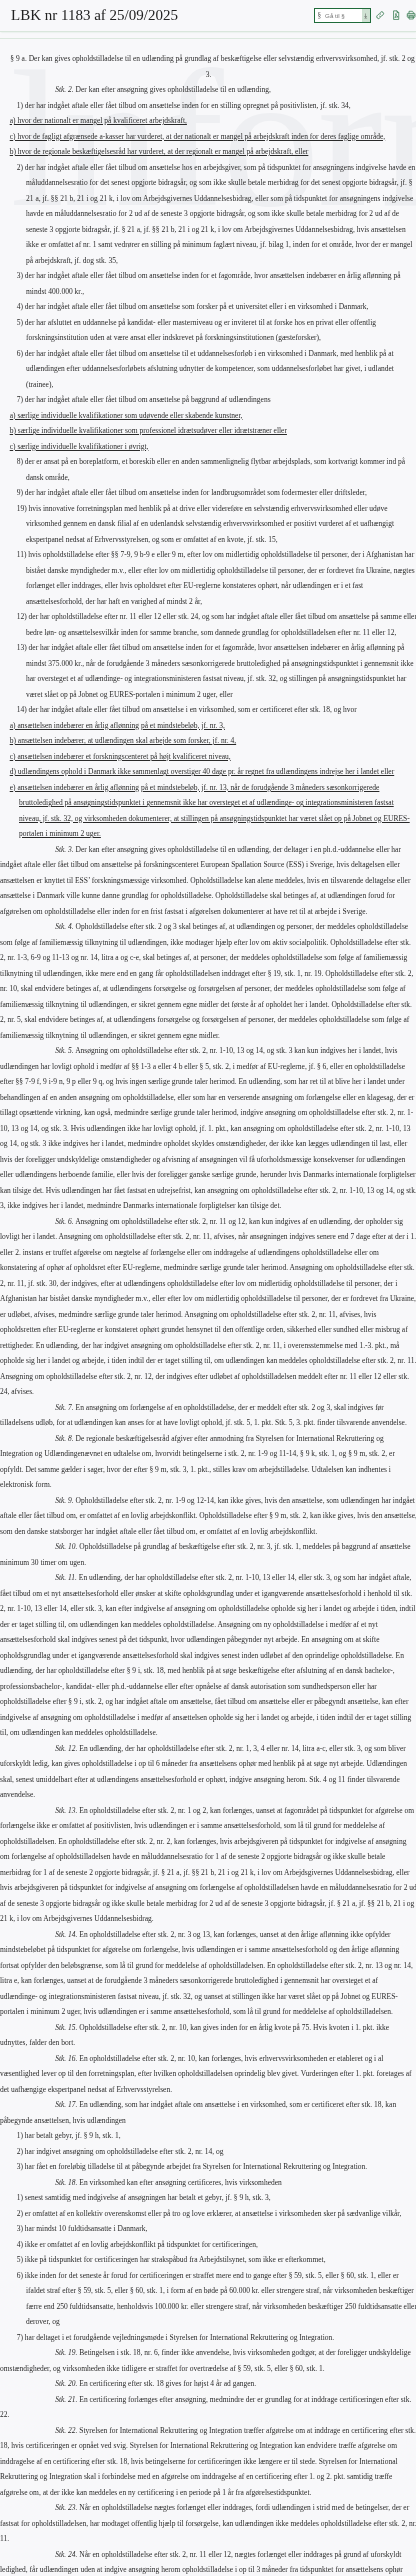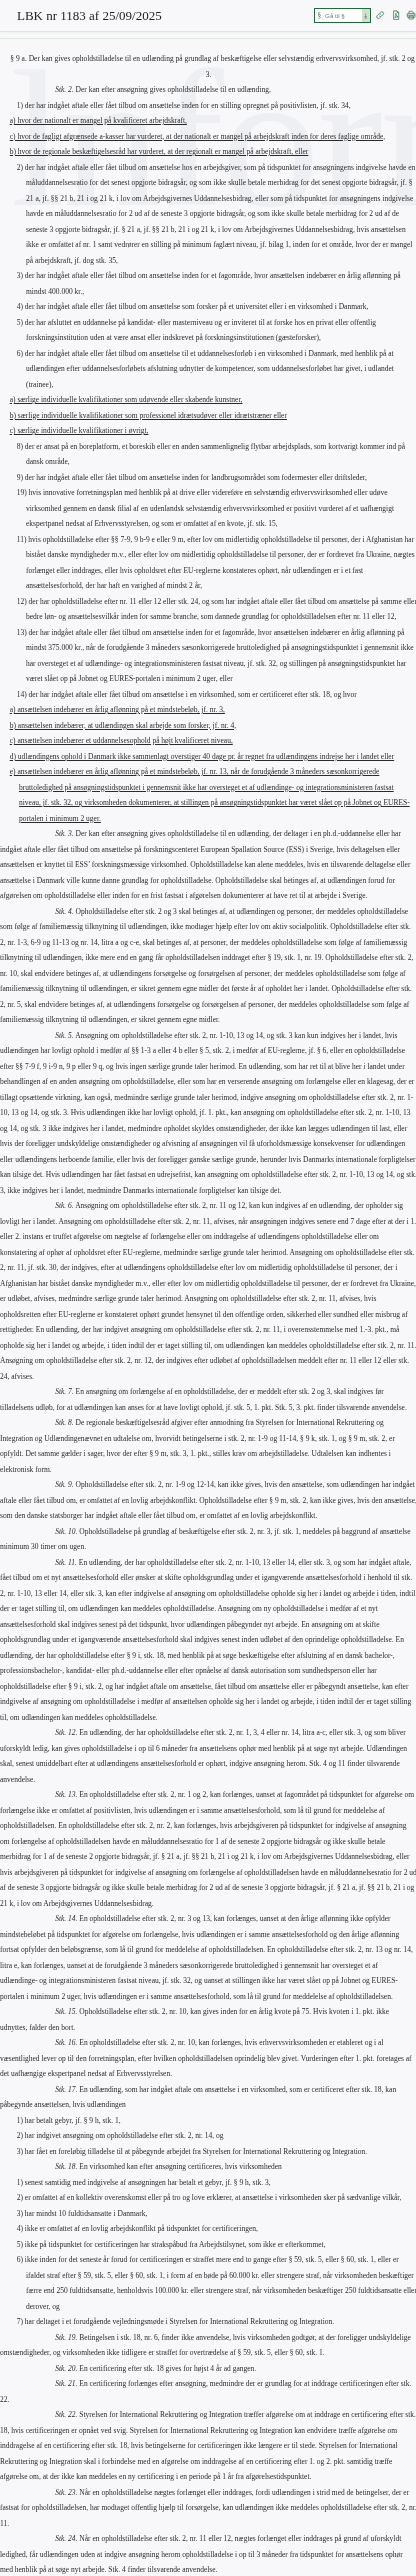--- a/index.html
+++ b/index.html
@@ -26,22 +26,22 @@
   .header {
     position: relative; z-index: 2;
     height: 31px;
     display: flex; align-items: center; justify-content: space-between;
     padding: 0 0 0 1px;
     background: #f8f8fa;
     border-bottom: 0.5px solid #d9e6dc;
     box-shadow: 0 1.5px 1.5px -1px #d8e8dc;
   }
   .title {
-    font-size: 13px; color: #222;
-    margin-left: 16px;
+    font-size: 15px; color: #222;
+    margin-left: 10px;
   }
   .tools { display: flex; align-items: center; gap: 4.1px; margin-right: 0; }
   .goto {
     display: flex; align-items: center;
     border: 0.8px solid #1f6b3a;
     height: 13px; width: 55px; background: #fff;
   }
   .goto .para-icon { font-size: 7.2px; color: #555; padding: 0 2.1px 0 2.6px; }
   .goto input {
     border: none; outline: none; width: 29px; font-family: "Liberation Sans", sans-serif;
@@ -115,33 +115,34 @@
   <div id="stk2-items">
       <p class="item"><span>1)</span> <span>der har indgået aftale eller fået tilbud om ansættelse inden for en stilling opregnet på positivlisten, jf. stk. 34,</span></p>
       <p class="sub">a) hvor der nationalt er mangel på kvalificeret arbejdskraft,</p>
       <p class="sub">c) hvor de fagligt afgrænsede a-kasser har vurderet, at der nationalt er mangel på arbejdskraft inden for deres faglige område,</p>
       <p class="sub">b) hvor de regionale beskæftigelsesråd har vurderet, at der regionalt er mangel på arbejdskraft, eller</p>
       <p class="item"><span>2)</span> <span>der har indgået aftale eller fået tilbud om ansættelse hos en arbejdsgiver, som på tidspunktet for ansøgningens indgivelse havde en måluddannelsesratio for det senest opgjorte bidragsår, og som ikke skulle betale merbidrag for det senest opgjorte bidragsår, jf. § 21 a, jf. §§ 21 b, 21 i og 21 k, i lov om Arbejdsgivernes Uddannelsesbidrag, eller som på tidspunktet for ansøgningens indgivelse havde en måluddannelsesratio for 2 ud af de seneste 3 opgjorte bidragsår, og som ikke skulle betale merbidrag for 2 ud af de seneste 3 opgjorte bidragsår, jf. § 21 a, jf. §§ 21 b, 21 i og 21 k, i lov om Arbejdsgivernes Uddannelsesbidrag, hvis ansættelsen ikke er omfattet af nr. 1 samt vedrører en stilling på minimum faglært niveau, jf. bilag 1, inden for et område, hvor der er mangel på arbejdskraft, jf. dog stk. 35,</span></p>
       <p class="item"><span>3)</span> <span>der har indgået aftale eller fået tilbud om ansættelse inden for et fagområde, hvor ansættelsen indebærer en årlig aflønning på mindst 400.000 kr.,</span></p>
       <p class="item"><span>4)</span> <span>der har indgået aftale eller fået tilbud om ansættelse som forsker på et universitet eller i en virksomhed i Danmark,</span></p>
       <p class="item"><span>5)</span> <span>der har afsluttet en uddannelse på kandidat- eller masterniveau og er inviteret til at forske hos en privat eller offentlig forskningsinstitution uden at være ansat eller indskrevet på forskningsinstitutionen (gæsteforsker),</span></p>
       <p class="item"><span>6)</span> <span>der har indgået aftale eller fået tilbud om ansættelse til et uddannelsesforløb i en virksomhed i Danmark, med henblik på at udlændingen efter uddannelsesforløbets afslutning udnytter de kompetencer, som uddannelsesforløbet har givet, i udlandet (trainee),</span></p>
+      <p class="item"><span>7)</span> <span>der har indgået aftale eller fået tilbud om ansættelse på baggrund af udlændingens</span></p>
       <p class="sub">a) særlige individuelle kvalifikationer som udøvende eller skabende kunstner,</p>
       <p class="sub">b) særlige individuelle kvalifikationer som professionel idrætsudøver eller idrætstræner eller</p>
       <p class="sub">c) særlige individuelle kvalifikationer i øvrigt,</p>
       <p class="item"><span>8)</span> <span>der er ansat på en boreplatform, et boreskib eller en anden sammenlignelig flytbar arbejdsplads, som kortvarigt kommer ind på dansk område,</span></p>
       <p class="item"><span>9)</span> <span>der har indgået aftale eller fået tilbud om ansættelse inden for landbrugsområdet som fodermester eller driftsleder,</span></p>
       <p class="item"><span>19)</span> <span>hvis innovative forretningsplan med henblik på at drive eller videreføre en selvstændig erhvervsvirksomhed eller udøve virksomhed gennem en dansk filial af en udenlandsk selvstændig erhvervsvirksomhed er positivt vurderet af et uafhængigt ekspertpanel nedsat af Erhvervsstyrelsen, og som er omfattet af en kvote, jf. stk. 15,</span></p>
       <p class="item"><span>11)</span> <span>hvis opholdstilladelse efter §§ 7-9, 9 b-9 e eller 9 m, efter lov om midlertidig opholdstilladelse til personer, der i Afghanistan har bistået danske myndigheder m.v., eller efter lov om midlertidig opholdstilladelse til personer, der er fordrevet fra Ukraine, nægtes forlænget eller inddrages, eller hvis opholdsret efter EU-reglerne konstateres ophørt, når udlændingen er i et fast ansættelsesforhold, der har haft en varighed af mindst 2 år,</span></p>
       <p class="item"><span>12)</span> <span>der har opholdstilladelse efter nr. 11 eller 12 eller stk. 24, og som har indgået aftale eller fået tilbud om ansættelse på samme eller bedre løn- og ansættelsesvilkår inden for samme branche, som dannede grundlag for opholdstilladelsen efter nr. 11 eller 12,</span></p>
       <p class="item"><span>13)</span> <span>der har indgået aftale eller fået tilbud om ansættelse inden for et fagområde, hvor ansættelsen indebærer en årlig aflønning på mindst 375.000 kr., når de forudgående 3 måneders sæsonkorrigerede bruttoledighed på ansøgningstidspunktet i gennemsnit ikke har oversteget et af udlændinge- og integrationsministeren fastsat niveau, jf. stk. 32, og stillingen på ansøgningstidspunktet har været slået op på Jobnet og EURES-portalen i minimum 2 uger, eller</span></p>
       <p class="item"><span>14)</span> <span>der har indgået aftale eller fået tilbud om ansættelse i en virksomhed, som er certificeret efter stk. 18, og hvor</span></p>
       <p class="sub">a) ansættelsen indebærer en årlig aflønning på et mindstebeløb, jf. nr. 3,</p>
       <p class="sub">b) ansættelsen indebærer, at udlændingen skal arbejde som forsker, jf. nr. 4,</p>
-      <p class="sub">c) ansættelsen indebærer et uddannelsesophold på højt kvalificeret niveau,</p>
+      <p class="sub">c) ansættelsen indebærer et forskningscenteret på højt kvalificeret niveau,</p>
       <p class="sub">d) udlændingens ophold i Danmark ikke sammenlagt overstiger 40 dage pr. år regnet fra udlændingens indrejse her i landet eller</p>
       <p class="sub">e) ansættelsen indebærer en årlig aflønning på et mindstebeløb, jf. nr. 13, når de forudgående 3 måneders sæsonkorrigerede bruttoledighed på ansøgningstidspunktet i gennemsnit ikke har oversteget et af udlændinge- og integrationsministeren fastsat niveau, jf. stk. 32, og virksomheden dokumenterer, at stillingen på ansøgningstidspunktet har været slået op på Jobnet og EURES-portalen i minimum 2 uger.</p>
     </div>
   <div id="stk-list">
       <p class="stk"><i>Stk. 3.</i><span> Der kan efter ansøgning gives opholdstilladelse til en udlænding, der deltager i en ph.d.-uddannelse eller har indgået aftale eller fået tilbud om ansættelse på forskningscenteret European Spallation Source (ESS) i Sverige, hvis deltagelsen eller ansættelsen er knyttet til ESS’ forskningsmæssige virksomhed. Opholdstilladelse kan alene meddeles, hvis en tilsvarende deltagelse eller ansættelse i Danmark ville kunne danne grundlag for opholdstilladelse. Opholdstilladelse skal betinges af, at udlændingen forud for afgørelsen om opholdstilladelse eller inden for en frist fastsat i afgørelsen dokumenterer at have ret til at arbejde i Sverige.</span></p>
       <p class="stk"><i>Stk. 4.</i><span> Opholdstilladelse efter stk. 2 og 3 skal betinges af, at udlændingen og personer, der meddeles opholdstilladelse som følge af familiemæssig tilknytning til udlændingen, ikke modtager hjælp efter lov om aktiv socialpolitik. Opholdstilladelse efter stk. 2, nr. 1-3, 6-9 og 11-13 og nr. 14, litra a og c-e, skal betinges af, at personer, der meddeles opholdstilladelse som følge af familiemæssig tilknytning til udlændingen, ikke mere end en gang får opholdstilladelsen inddraget efter § 19, stk. 1, nr. 19. Opholdstilladelse efter stk. 2, nr. 10, skal endvidere betinges af, at udlændingens forsørgelse og forsørgelsen af personer, der meddeles opholdstilladelse som følge af familiemæssig tilknytning til udlændingen, er sikret gennem egne midler det første år af opholdet her i landet. Opholdstilladelse efter stk. 2, nr. 5, skal endvidere betinges af, at udlændingens forsørgelse og forsørgelsen af personer, der meddeles opholdstilladelse som følge af familiemæssig tilknytning til udlændingen, er sikret gennem egne midler.</span></p>
       <p class="stk"><i>Stk. 5.</i><span> Ansøgning om opholdstilladelse efter stk. 2, nr. 1-10, 13 og 14, og stk. 3 kan kun indgives her i landet, hvis udlændingen har lovligt ophold i medfør af §§ 1-3 a eller 4 b eller § 5, stk. 2, i medfør af EU-reglerne, jf. § 6, eller en opholdstilladelse efter §§ 7-9 f, 9 i-9 n, 9 p eller 9 q, og hvis ingen særlige grunde taler herimod. En udlænding, som har ret til at blive her i landet under behandlingen af en anden ansøgning om opholdstilladelse, eller som har en verserende ansøgning om forlængelse eller en klagesag, der er tillagt opsættende virkning, kan også, medmindre særlige grunde taler herimod, indgive ansøgning om opholdstilladelse efter stk. 2, nr. 1-10, 13 og 14, og stk. 3. Hvis udlændingen ikke har lovligt ophold, jf. 1. pkt., kan ansøgning om opholdstilladelse efter stk. 2, nr. 1-10, 13 og 14, og stk. 3 ikke indgives her i landet, medmindre opholdet skyldes omstændigheder, der ikke kan lægges udlændingen til last, eller hvis der foreligger undskyldelige omstændigheder og afvisning af ansøgningen vil få uforholdsmæssige konsekvenser for udlændingen eller udlændingens herboende familie, eller hvis der foreligger ganske særlige grunde, herunder hvis Danmarks internationale forpligtelser kan tilsige det. Hvis udlændingen har fået fastsat en udrejsefrist, kan ansøgning om opholdstilladelse efter stk. 2, nr. 1-10, 13 og 14, og stk. 3, ikke indgives her i landet, medmindre Danmarks internationale forpligtelser kan tilsige det.</span></p>
       <p class="stk"><i>Stk. 6.</i><span> Ansøgning om opholdstilladelse efter stk. 2, nr. 11 og 12, kan kun indgives af en udlænding, der opholder sig lovligt her i landet. Ansøgning om opholdstilladelse efter stk. 2, nr. 11, afvises, når ansøgningen indgives senere end 7 dage efter at der i 1. eller 2. instans er truffet afgørelse om nægtelse af forlængelse eller om inddragelse af udlændingens opholdstilladelse eller om konstatering af ophør af opholdsret efter EU-reglerne, medmindre særlige grunde taler herimod. Ansøgning om opholdstilladelse efter stk. 2, nr. 11, jf. stk. 30, der indgives, efter at udlændingens opholdstilladelse efter lov om midlertidig opholdstilladelse til personer, der i Afghanistan har bistået danske myndigheder m.v., eller efter lov om midlertidig opholdstilladelse til personer, der er fordrevet fra Ukraine, er udløbet, afvises, medmindre særlige grunde taler herimod. Ansøgning om opholdstilladelse efter stk. 2, nr. 11, afvises, hvis opholdsretten efter EU-reglerne er konstateret ophørt grundet hensynet til den offentlige orden, sikkerhed eller sundhed eller misbrug af rettigheder. En udlænding, der har indgivet ansøgning om opholdstilladelse efter stk. 2, nr. 11, i overensstemmelse med 1.-3. pkt., må opholde sig her i landet og arbejde, i tiden indtil der er taget stilling til, om udlændingen kan meddeles opholdstilladelse efter stk. 2, nr. 11. Ansøgning om opholdstilladelse efter stk. 2, nr. 12, der indgives efter udløbet af opholdstilladelsen meddelt efter nr. 11 eller 12 eller stk. 24, afvises.</span></p>
       <p class="stk"><i>Stk. 7.</i><span> En ansøgning om forlængelse af en opholdstilladelse, der er meddelt efter stk. 2 og 3, skal indgives før tilladelsens udløb, for at udlændingen kan anses for at have lovligt ophold, jf. stk. 5, 1. pkt. Stk. 5, 3. pkt. finder tilsvarende anvendelse.</span></p>
       <p class="stk"><i>Stk. 8.</i><span> De regionale beskæftigelsesråd afgiver efter anmodning fra Styrelsen for International Rekruttering og Integration og Udlændingenævnet en udtalelse om, hvorvidt betingelserne i stk. 2, nr. 1-9 og 11-14, § 9 k, stk. 1, og § 9 m, stk. 2, er opfyldt. Det samme gælder i sager, hvor der efter § 9 m, stk. 3, 1. pkt., stilles krav om arbejdstilladelse. Udtalelsen kan indhentes i elektronisk form.</span></p>

